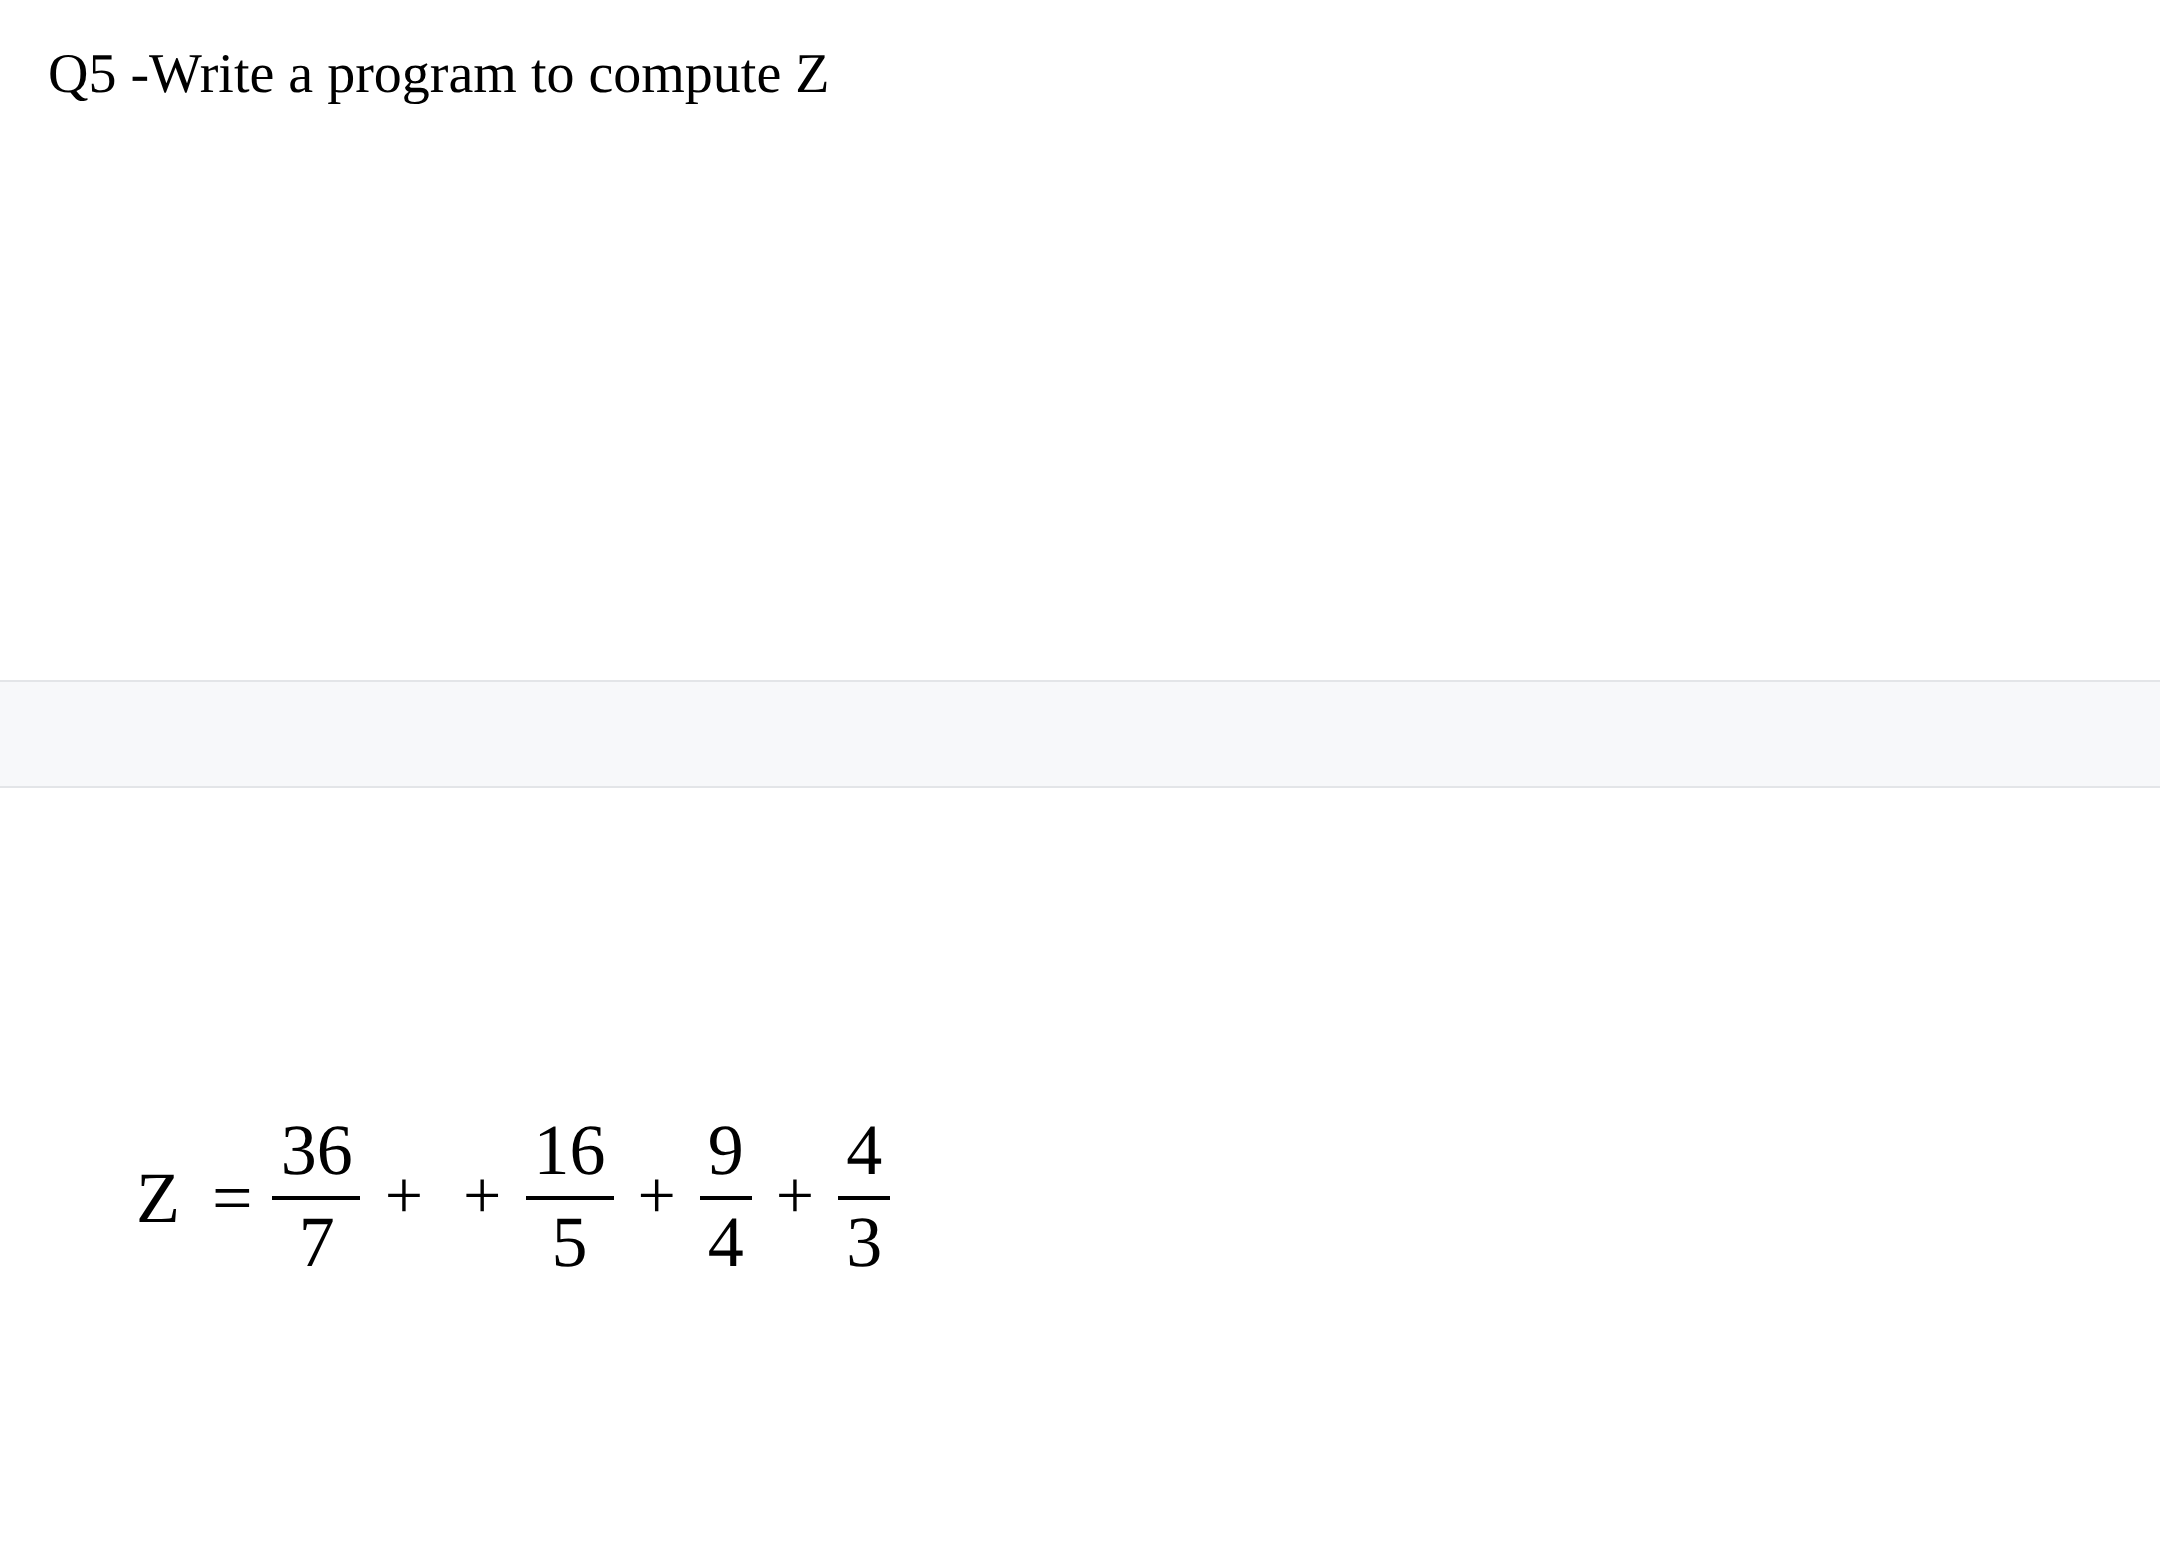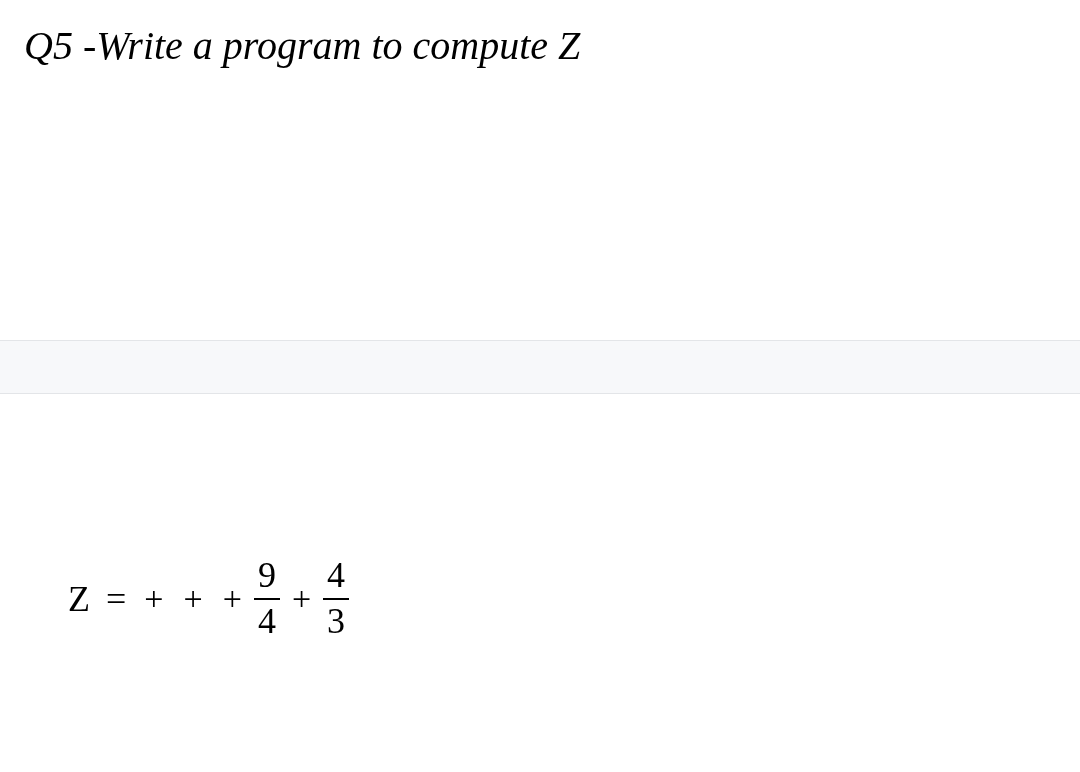--- a/index.html
+++ b/index.html
@@ -12,23 +12,22 @@
       height: 772px;
       background: #ffffff;
       font-family: Georgia, 'Times New Roman', Times, serif;
       color: #000000;
       position: relative;
     }
     .question-text {
       position: absolute;
       top: 22px;
       left: 24px;
-      font-size: 40px;
+      font-size: 28px;
       font-weight: 400;
-      font-style: italic;
     }
     .divider {
       position: absolute;
       top: 340px;
       left: 0;
       width: 100%;
       height: 54px;
       background: #f7f8fa;
       border-top: 1px solid #e3e5e8;
       border-bottom: 1px solid #e3e5e8;
@@ -76,26 +75,36 @@
 <body>
 
 <div class="question-text">Q5 -Write a program to compute Z</div>
 
 <div class="divider"></div>
 
 <div class="equation">
   <span class="eq-var">Z</span>
   <span class="eq-sign">=</span>
 
+  <span class="fraction">
+    <span class="num">36</span>
+    <span class="bar"></span>
+    <span class="den">7</span>
+  </span>
 
   <span class="plus">+</span>
 
 
   <span class="plus">+</span>
 
+  <span class="fraction">
+    <span class="num">16</span>
+    <span class="bar"></span>
+    <span class="den">5</span>
+  </span>
 
   <span class="plus">+</span>
 
   <span class="fraction">
     <span class="num">9</span>
     <span class="bar"></span>
     <span class="den">4</span>
   </span>
 
   <span class="plus">+</span>

